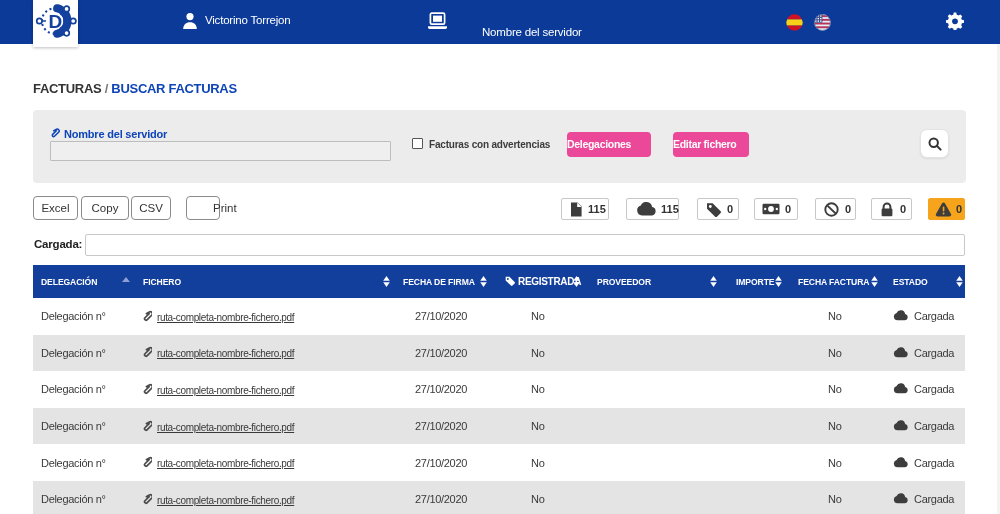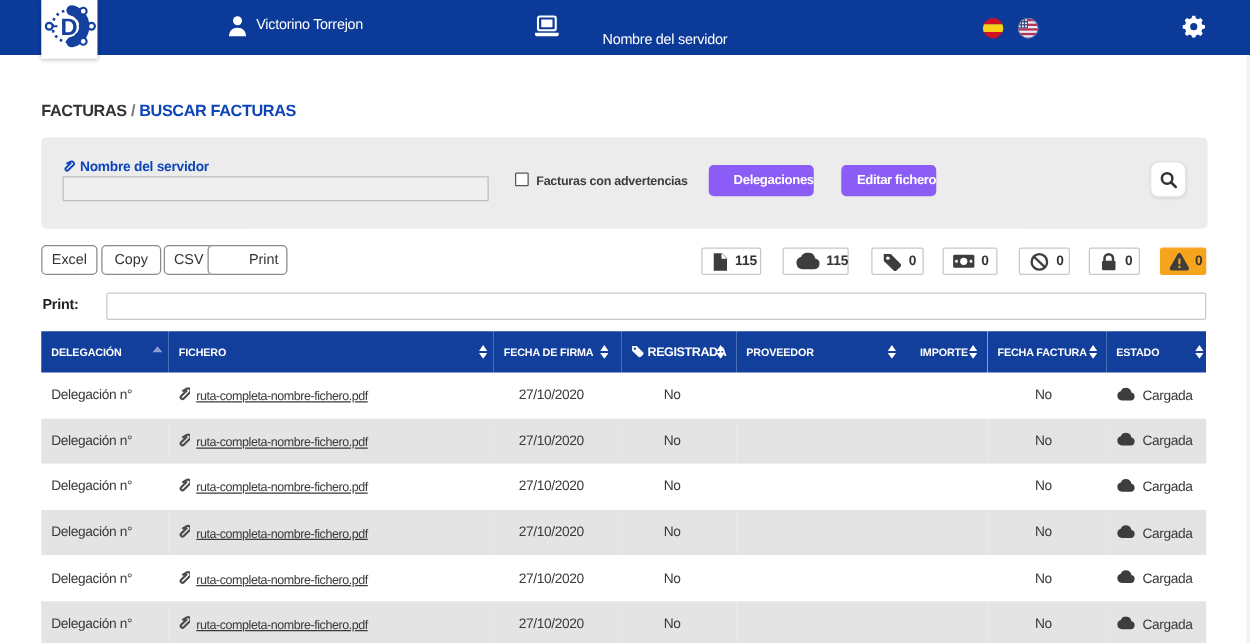--- a/index.html
+++ b/index.html
@@ -18,22 +18,22 @@
   #crumb .c2 { color:#0d44b8; }
   
   #panel { position:absolute; left:33px; top:110px; width:933px; height:73px;
     background:#ececec; border-radius:4px; }
   #fichlabel { position:absolute; left:64px; top:128px; font-size:11px; font-weight:bold; color:#0d44b8; letter-spacing:-0.2px; }
   #fichinput { position:absolute; left:50px; top:141px; width:341px; height:20px;
     border:1px solid #bdbdbd; background:#efefef; border-radius:1px; }
   #chkrow { position:absolute; left:412px; top:138px; font-size:10px; font-weight:bold; color:#3c3c3c; letter-spacing:-0.2px; }
   .chk { display:inline-block; width:11px; height:11px; border:1.5px solid #555; background:#fff;
     vertical-align:-1px; margin-right:6px; border-radius:1px; }
-  .bluebtn { position:absolute; top:132px; height:25px; background:#8b5cf6; color:#fff;
-    font-size:10.5px; font-weight:bold; border-radius:4px; text-align:right; line-height:25px; letter-spacing:-0.3px; }
+  .bluebtn { position:absolute; top:132px; height:25px; background:#ec4899; color:#fff;
+    font-size:10.5px; font-weight:bold; border-radius:4px; text-align:left; line-height:25px; letter-spacing:-0.3px; }
   #srchbtn { position:absolute; left:920px; top:129px; width:29px; height:29px; background:#fff;
     border:1px solid #e3e3e3; border-radius:7px; box-shadow:0 1px 2px rgba(0,0,0,.08); }
   
   .exbtn { position:absolute; top:196px; height:24px; background:#fff; border:1px solid #8a8a8a;
     border-radius:4px; color:#333; font-size:11.5px; text-align:center; line-height:22px; }
   
   .cbtn { position:absolute; top:198px; height:22px; background:#fff; border:1px solid #c8c8c8;
     border-radius:2px; color:#333; font-size:11px; font-weight:bold; display:flex; align-items:center; white-space:nowrap; }
   .cbtn svg { flex:none; }
   .cbtn .num { flex:none; }
@@ -152,21 +152,21 @@
 <div class="bluebtn" id="editbtn" style="left:673px; width:76px;">Editar fichero</div>
 <div id="srchbtn">
  <svg style="margin:7px 0 0 7px;" width="14" height="14" viewBox="0 0 14 14">
   <circle cx="5.7" cy="5.7" r="4.2" fill="none" stroke="#333" stroke-width="2"></circle>
   <path d="M8.8 8.8 L12.6 12.6" stroke="#333" stroke-width="2" stroke-linecap="round"></path>
  </svg>
 </div>
 <div class="exbtn" style="left:33px;  width:45px;">Excel</div>
 <div class="exbtn" style="left:81px;  width:48px;">Copy</div>
 <div class="exbtn" style="left:131px; width:40px;">CSV</div>
-<div class="exbtn" style="left:166px; width:64px;padding-left:26px;">Print</div>
+<div class="exbtn" style="left:186px; width:34px;padding-left:26px;">Print</div>
 
 <div class="cbtn" style="left:561px; width:48px; padding-left:8px;">
  <svg width="12" height="15" viewBox="0 0 12 15">
       <path fill="#3d3d3d" d="M1 0.5 h6.6 l4 4 v10 h-10.6 Z"></path>
       <path fill="#fff" d="M7.2 0.5 l4.4 4.4 h-4.4 Z"></path>
     </svg>
  <span class="num" style="margin-left:6px;">115</span>
 </div>
 <div class="cbtn" style="left:626px; width:53px; padding-left:9px;">
  <svg width="20" height="14" viewBox="0 0 20 14">
@@ -205,21 +205,21 @@
  <span class="num" style="margin-left:6px;">0</span>
 </div>
 <div class="cbtn" id="warnbtn" style="left:928px; width:37px; padding-left:6px;">
  <svg width="17" height="15" viewBox="0 0 17 15">
       <path fill="#3d3d3d" d="M7.1 1.2 a1.65 1.65 0 0 1 2.8 0 L16 12 a1.6 1.6 0 0 1 -1.4 2.4 H2.4 A1.6 1.6 0 0 1 1 12 Z"></path>
       <rect x="7.7" y="4.6" width="1.7" height="5" rx="0.8" fill="#f7a41d"></rect>
       <circle cx="8.55" cy="11.6" r="1" fill="#f7a41d"></circle>
     </svg>
  <span class="num" style="margin-left:4px;">0</span>
 </div>
-<div id="buscarlbl">Print:</div>
+<div id="buscarlbl">Cargada:</div>
 <div id="buscarinput"></div>
 <table id="tbl">
  <colgroup>
   <col style="width:102px">
       <col style="width:260px">
       <col style="width:102px">
       <col style="width:92px">
   <col style="width:139px">
       <col style="width:62px">
       <col style="width:95px">

